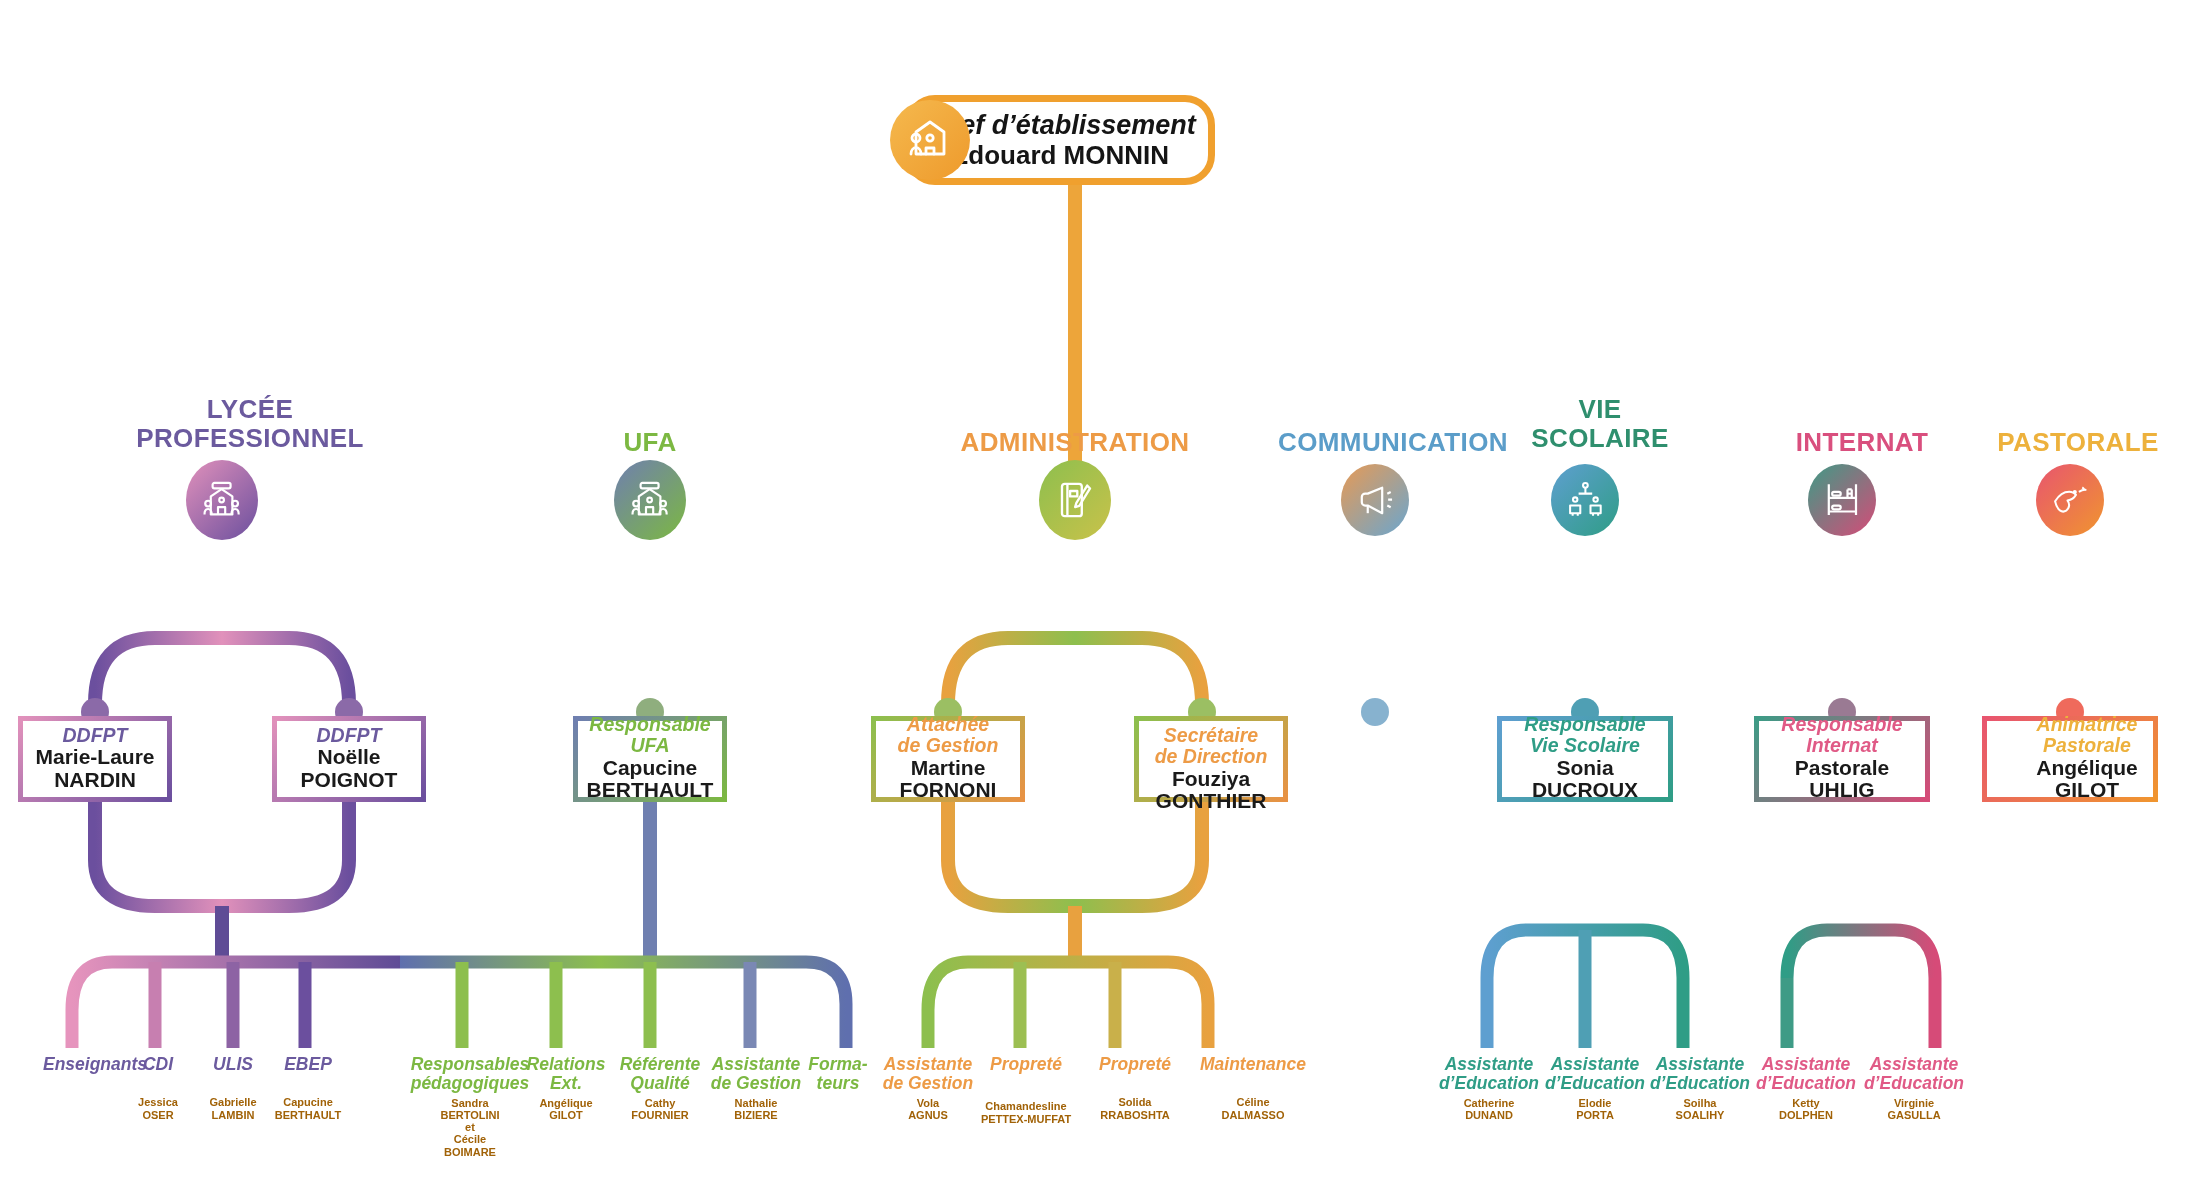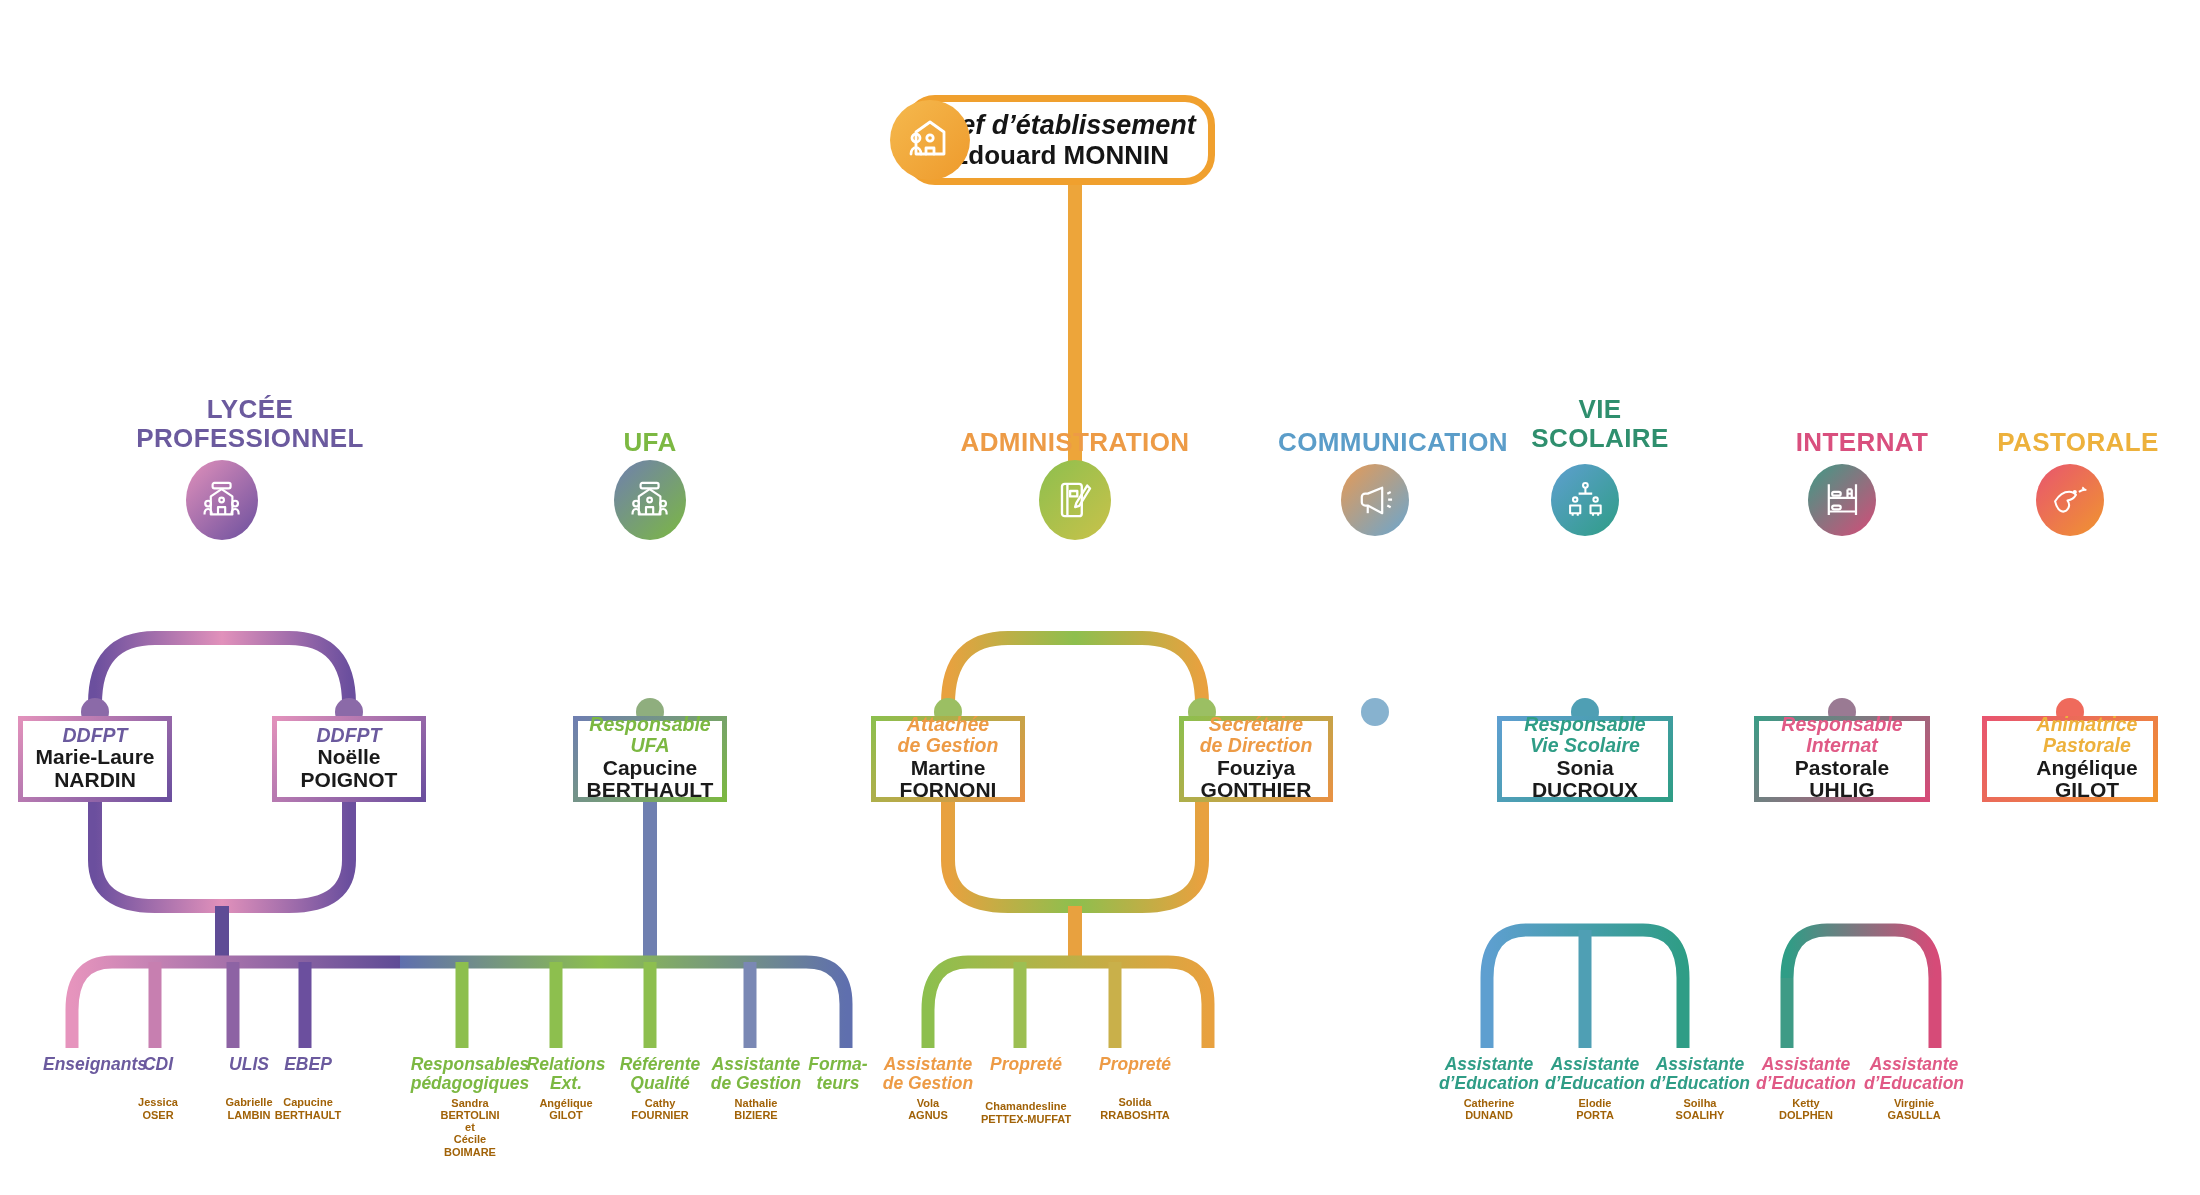--- a/index.html
+++ b/index.html
@@ -321,22 +321,22 @@
     <div class="pers" style="white-space:pre-line;">Capucine
 BERTHAULT</div>
   </div>
   <div class="card" style="left:871px;top:716px;width:154px;height:86px;border-color:#b9a84a;
               border-image:linear-gradient(135deg,#8dbf4e,#e89244) 1;">
     <div class="role" style="color:#ed9b46;white-space:pre-line;">Attachée
 de Gestion</div>
     <div class="pers" style="white-space:pre-line;">Martine
 FORNONI</div>
   </div>
-  <div class="card" style="left:1179px;top:716px;width:154px;height:86px;border-color:#b9a84a;
-              border-image:linear-gradient(135deg,#8dbf4e,#e89244) 1;">
+  <div class="card" style="left:1134px;top:716px;width:154px;height:86px;border-color:#b9a84a;
+              border-image:linear-gradient(135deg,#8dbf4e,#e89244) 1;justify-content:space-between;">
     <div class="role" style="color:#ed9b46;white-space:pre-line;">Secrétaire
 de Direction</div>
     <div class="pers" style="white-space:pre-line;">Fouziya
 GONTHIER</div>
   </div>
   <div class="card" style="left:1497px;top:716px;width:176px;height:86px;border-color:#469cae;
               border-image:linear-gradient(135deg,#5e9fd0,#2f9d86) 1;">
     <div class="role" style="color:#2f9d86;white-space:pre-line;">Responsable
 Vie Scolaire</div>
     <div class="pers" style="white-space:pre-line;">Sonia
@@ -359,21 +359,21 @@
 
   <div class="leaf" style="left:95px;top:1055px;width:150px;">
     <div class="lrole" style="color:#6b5a9e;white-space:pre-line;">Enseignants</div>
     <div class="lpers" style="white-space:pre-line;"></div>
   </div>
   <div class="leaf" style="left:158px;top:1055px;width:86px;">
     <div class="lrole" style="color:#6b5a9e;white-space:pre-line;">CDI</div>
     <div class="lpers" style="white-space:pre-line;margin-top:22px;">Jessica
 OSER</div>
   </div>
-  <div class="leaf" style="left:249px;top:1055px;width:104px;">
+  <div class="leaf" style="left:233px;top:1055px;width:104px;">
     <div class="lrole" style="color:#6b5a9e;white-space:pre-line;">ULIS</div>
     <div class="lpers" style="white-space:pre-line;margin-top:22px;">Gabrielle
 LAMBIN</div>
   </div>
   <div class="leaf" style="left:308px;top:1055px;width:112px;">
     <div class="lrole" style="color:#6b5a9e;white-space:pre-line;">EBEP</div>
     <div class="lpers" style="white-space:pre-line;margin-top:22px;">Capucine
 BERTHAULT</div>
   </div>
 
@@ -419,20 +419,25 @@
   <div class="leaf" style="left:1026px;top:1055px;width:158px;">
     <div class="lrole" style="color:#ed9b46;white-space:pre-line;">Propreté</div>
     <div class="lpers" style="white-space:pre-line;margin-top:26px;">Chamandesline
 PETTEX-MUFFAT</div>
   </div>
   <div class="leaf" style="left:1135px;top:1055px;width:126px;">
     <div class="lrole" style="color:#ed9b46;white-space:pre-line;">Propreté</div>
     <div class="lpers" style="white-space:pre-line;margin-top:22px;">Solida
 RRABOSHTA</div>
   </div>
+  <div class="leaf" style="left:1253px;top:1055px;width:140px;">
+    <div class="lrole" style="color:#ed9b46;white-space:pre-line;">Maintenance</div>
+    <div class="lpers" style="white-space:pre-line;margin-top:22px;">Céline
+DALMASSO</div>
+  </div>
 
   <div class="leaf" style="left:1489px;top:1055px;width:128px;">
     <div class="lrole" style="color:#2f9d86;white-space:pre-line;">Assistante
 d’Education</div>
     <div class="lpers" style="white-space:pre-line;">Catherine
 DUNAND</div>
   </div>
   <div class="leaf" style="left:1595px;top:1055px;width:128px;">
     <div class="lrole" style="color:#2f9d86;white-space:pre-line;">Assistante
 d’Education</div>

